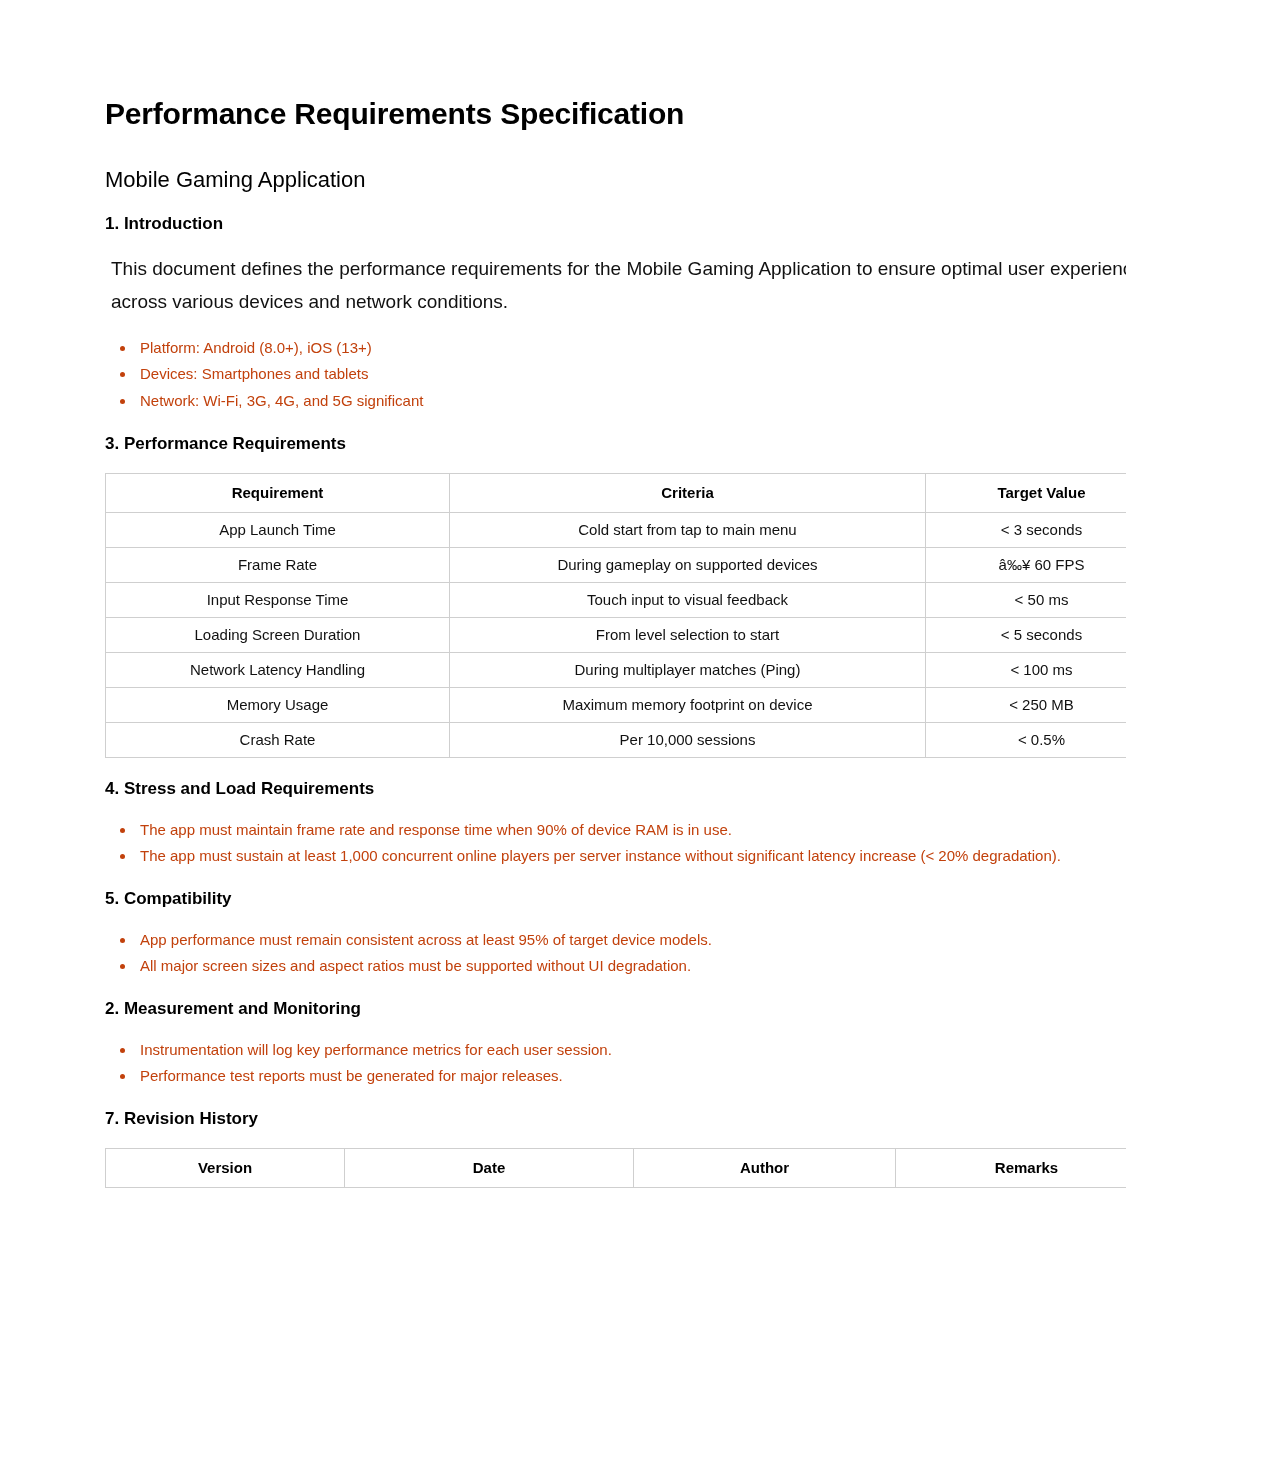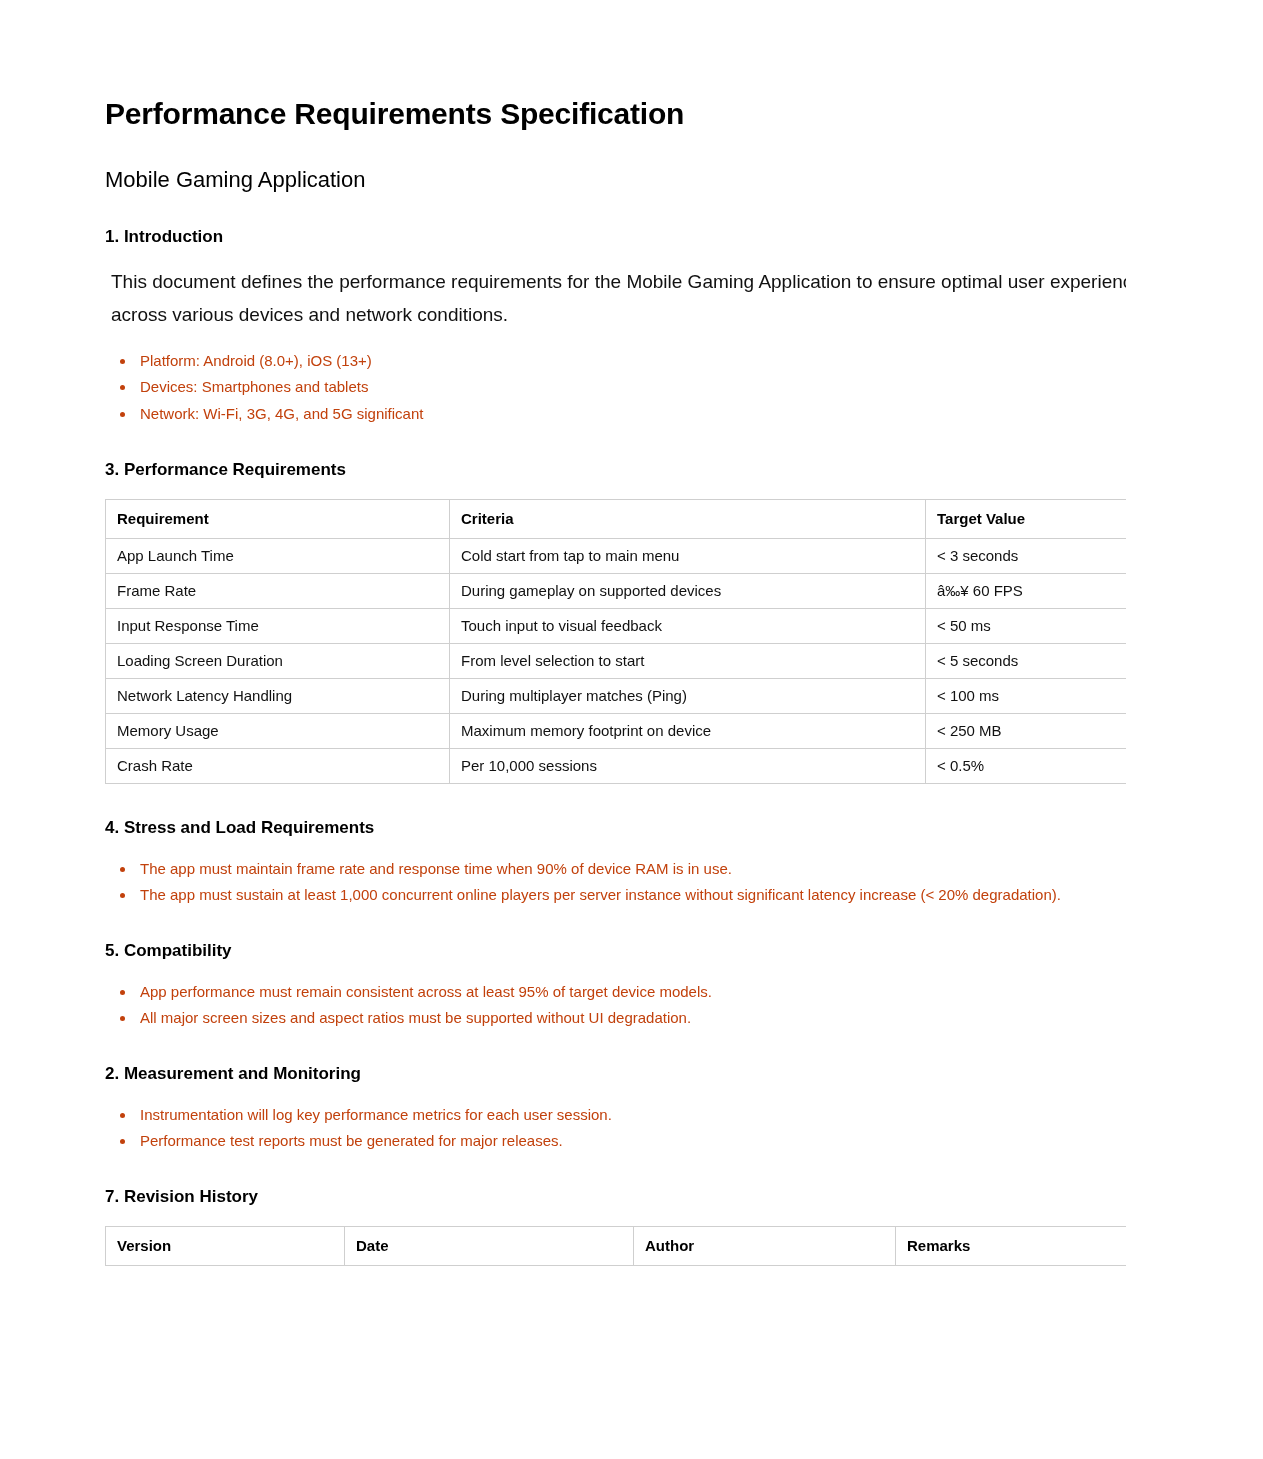--- a/index.html
+++ b/index.html
@@ -36,21 +36,21 @@
   }
   h2.doc-subtitle {
     font-size: 22px;
     font-weight: normal;
     margin: 33px 0 0 0;
     line-height: 1.25;
   }
   h3.section-heading {
     font-size: 17px;
     font-weight: bold;
-    margin: 33px 0 0 0;
+    margin: 20px 0 0 0;
     line-height: 1.3;
   }
   p.body-text {
     font-size: 19px;
     line-height: 1.72;
     margin: 18px 0 0 6px;
     color: #111111;
   }
   ul.bullet-list {
     font-size: 15px;
@@ -68,21 +68,21 @@
   table.doc-table {
     border-collapse: collapse;
     width: 1052px;
     margin-top: 18px;
     table-layout: fixed;
     font-size: 15px;
   }
   table.doc-table th,
   table.doc-table td {
     border: 1px solid #cfcfcf;
-    text-align: left;
+    text-align: center;
     vertical-align: middle;
     padding: 8px 11px;
     height: 18px;
     line-height: 1.2;
     color: #111111;
     overflow: hidden;
     white-space: nowrap;
   }
   table.doc-table th {
     font-weight: bold;

